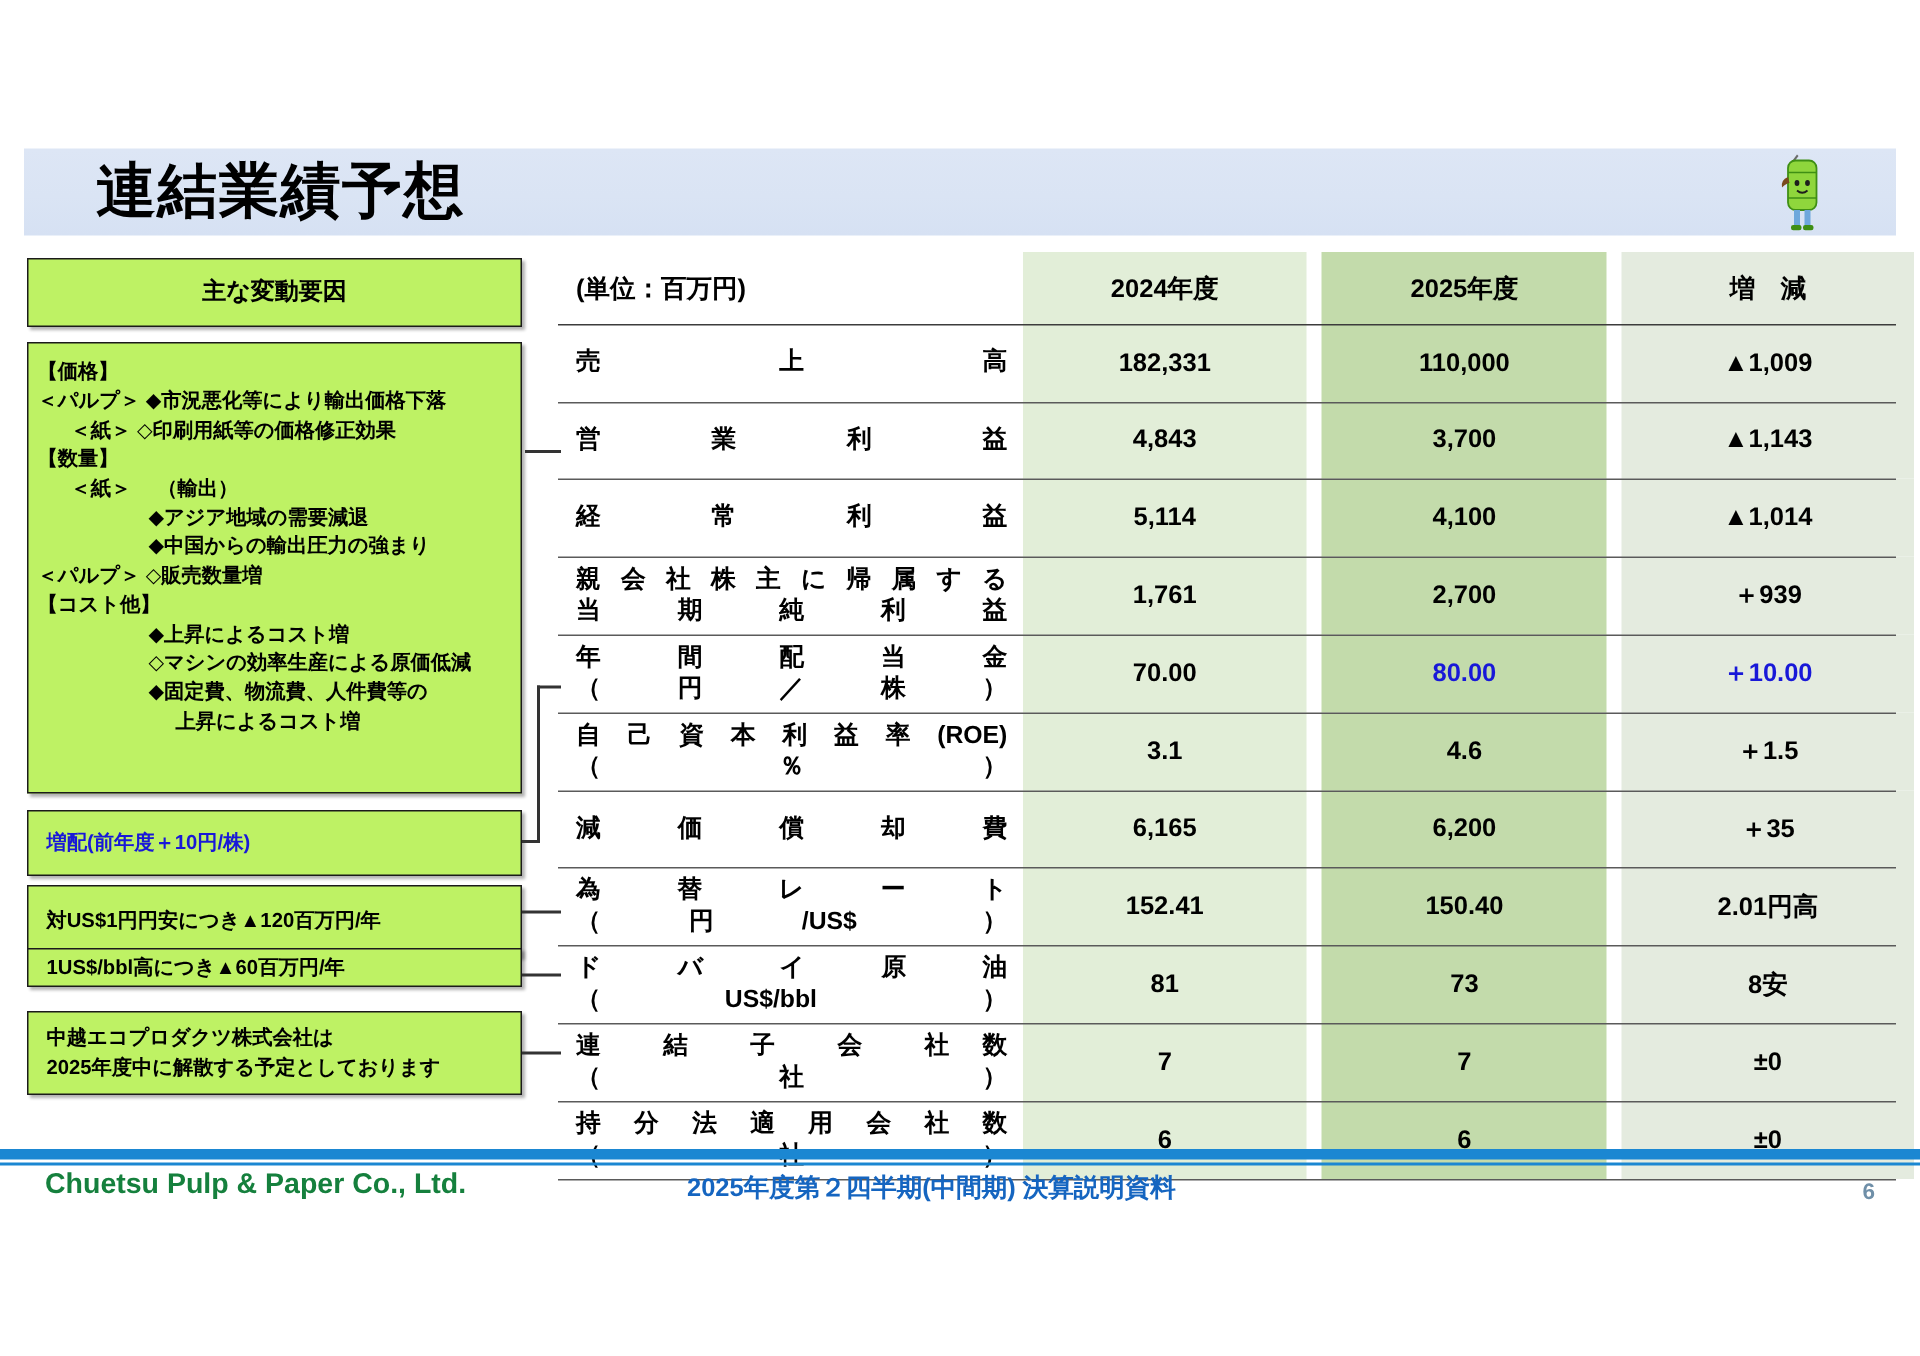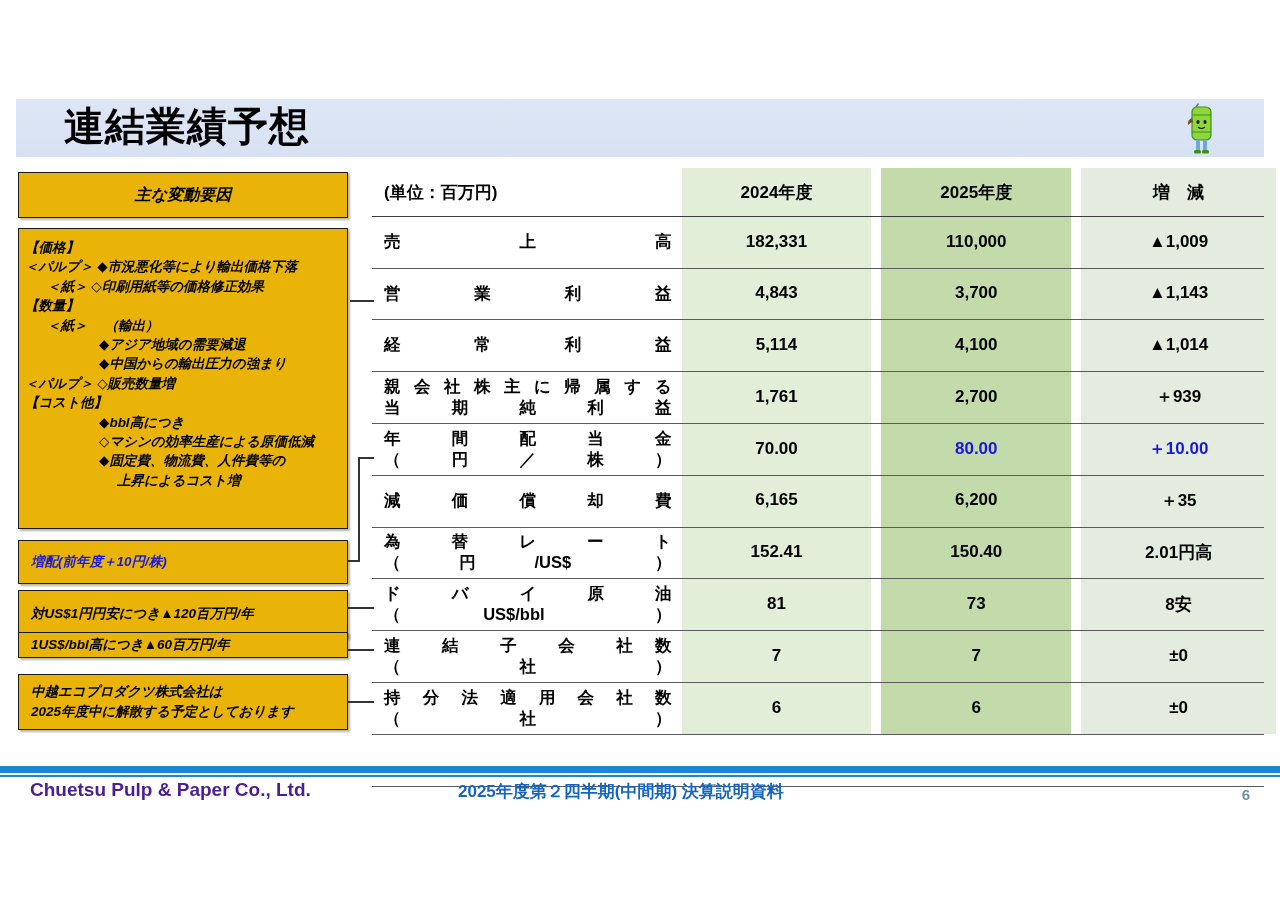--- a/index.html
+++ b/index.html
@@ -39,25 +39,24 @@
     position: absolute;
     right: 42px;
     top: 2px;
     width: 40px;
     height: 56px;
   }
 
   
   .gbox {
     position: absolute;
-    background: #eab308;
+    background: #bef264;
     border: 1.6px solid #1b1b1b;
     box-sizing: border-box;
     box-shadow: 2px 2px 2px rgba(0,0,0,0.30);
-    font-style: italic;
   }
   #factors-header {
     left: 18px;
     top: 172px;
     width: 330px;
     height: 46px;
   }
   #factors-header .hdr-label {
     position: absolute;
     left: 0; right: 0;
@@ -217,21 +216,21 @@
     width: 1280px;
     height: 1.5px;
     background: #1b87d2;
   }
   #footer-company {
     position: absolute;
     left: 30px;
     top: 779px;
     font-size: 19px;
     font-weight: bold;
-    color: #4c1d95;
+    color: #15803d;
     white-space: nowrap;
   }
   #footer-subtitle {
     position: absolute;
     left: 458px;
     top: 780px;
     font-size: 17px;
     font-weight: bold;
     color: #1565c0;
     white-space: nowrap;
@@ -273,21 +272,21 @@
 <div class="gbox" id="factors-body">
     <div class="fline ind1">【価格】</div>
     <div class="fline ind1">＜パルプ＞ ◆市況悪化等により輸出価格下落</div>
     <div class="fline ind2">＜紙＞   ◇印刷用紙等の価格修正効果</div>
     <div class="fline ind1">【数量】</div>
     <div class="fline ind2">＜紙＞　 （輸出）</div>
     <div class="fline ind3">◆アジア地域の需要減退</div>
     <div class="fline ind3">◆中国からの輸出圧力の強まり</div>
     <div class="fline ind1">＜パルプ＞ ◇販売数量増</div>
     <div class="fline ind1">【コスト他】</div>
-    <div class="fline ind3">◆bbl高につき</div>
+    <div class="fline ind3">◆上昇によるコスト増</div>
     <div class="fline ind3">◇マシンの効率生産による原価低減</div>
     <div class="fline ind3">◆固定費、物流費、人件費等の</div>
     <div class="fline ind4">上昇によるコスト増</div>
   </div>
 
 <div class="gbox" id="note-dividend">
   <div class="note-text blue">増配(前年度＋10円/株)</div>
 </div>
 <div class="gbox" id="note-fx">
   <div class="note-text">対US$1円円安につき▲120百万円/年</div>
@@ -387,20 +386,32 @@
             <span class="lbl-just">年　　間　　配　　当　　金</span>
             <span class="lbl-just">（　　円　　／　　株　　）</span>
           </td>
           <td></td>
           <td class="num col-y1">70.00</td>
           <td></td>
           <td class="num col-y2 blue">80.00</td>
           <td></td>
           <td class="num col-dif blue">＋10.00</td>
         </tr>
+        <tr class="body-row tall">
+          <td class="label">
+            <span class="lbl-just">自 己 資 本 利 益 率 (ROE)</span>
+            <span class="lbl-just">（　　　　　％　　　　　）</span>
+          </td>
+          <td></td>
+          <td class="num col-y1">3.1</td>
+          <td></td>
+          <td class="num col-y2">4.6</td>
+          <td></td>
+          <td class="num col-dif">＋1.5</td>
+        </tr>
         <tr class="body-row">
           <td class="label">
             <span class="lbl-just">減　　価　　償　　却　　費</span>
           </td>
           <td></td>
           <td class="num col-y1">6,165</td>
           <td></td>
           <td class="num col-y2">6,200</td>
           <td></td>
           <td class="num col-dif">＋35</td>

